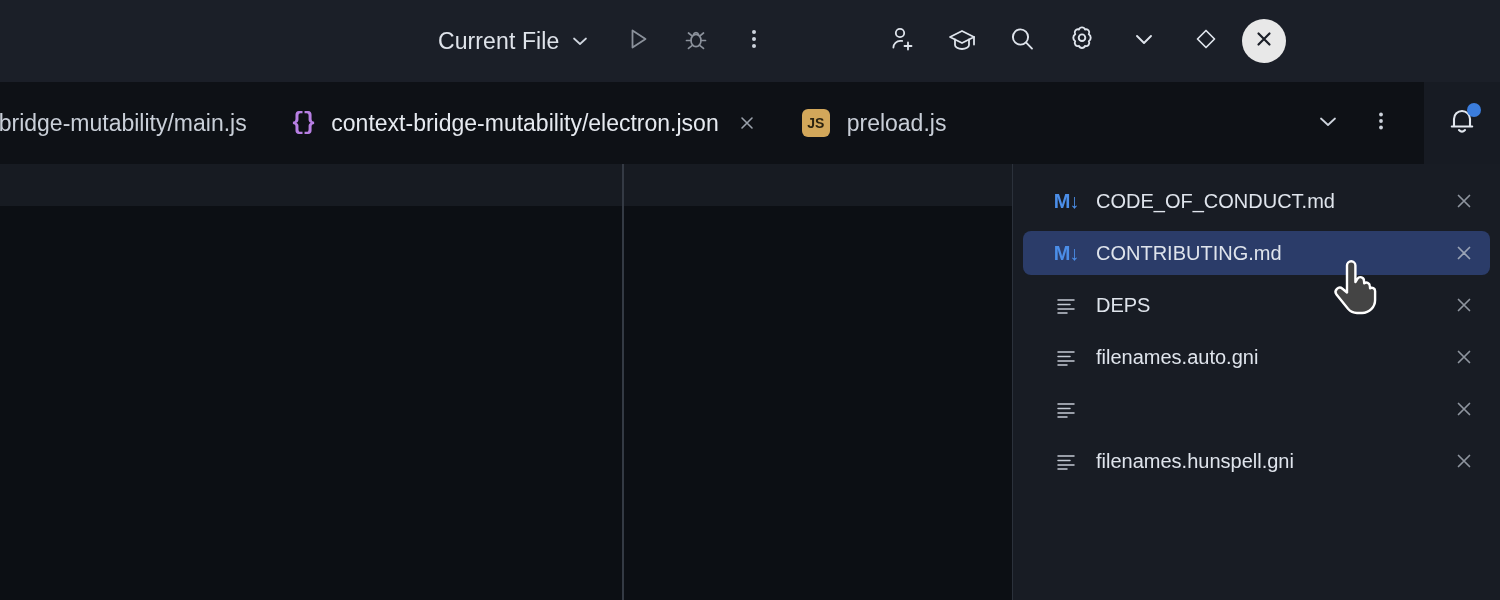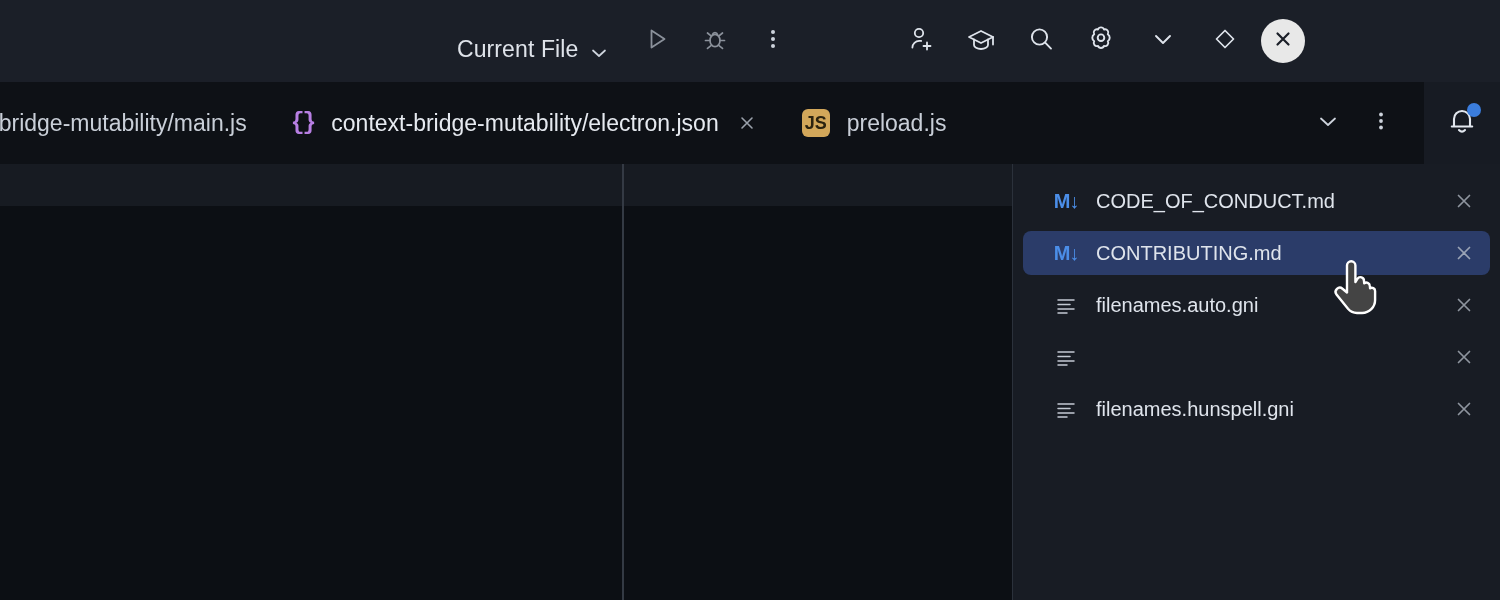--- a/index.html
+++ b/index.html
@@ -24,27 +24,26 @@
     width: 1500px;
     height: 82px;
     background: #1b1f28;
     display: flex;
     align-items: center;
   }
   .tb-spacer-left { width: 432px; height: 1px; flex: none; }
 
   .runconfig {
     display: flex;
-    align-items: flex-end;
+    align-items: center;
     gap: 11px;
     height: 44px;
     padding: 0 6px;
     border-radius: 6px;
     cursor: pointer;
-    margin-left: 19px;
   }
   .runconfig-label {
     font-size: 23px;
     color: #dfe3ea;
     letter-spacing: .1px;
     white-space: nowrap;
   }
   .chev {
     width: 20px; height: 20px;
     flex: none;
@@ -118,21 +117,21 @@
     color: #b77fe3;
     font-family: "Liberation Mono", monospace;
     font-weight: bold;
     letter-spacing: -2px;
   }
   .js-badge {
     width: 28px; height: 28px;
     border-radius: 6px;
     background: #d2a75a;
     color: #2b2310;
-    font-size: 18px;
+    font-size: 14px;
     font-weight: bold;
     display: flex;
     align-items: center;
     justify-content: center;
     font-family: "Liberation Sans", sans-serif;
   }
   .tab-close {
     width: 22px; height: 22px;
     display: flex; align-items: center; justify-content: center;
     cursor: pointer;
@@ -479,20 +478,33 @@
         <span class="md-icon">M↓</span>
       </span>
       <span class="file-name">CONTRIBUTING.md</span>
       <span class="file-close">
         <svg width="22" height="22" viewBox="0 0 22 22" fill="none" stroke="#9aa3b5" stroke-width="1.7" stroke-linecap="round">
             <path d="M5.5 5.5 L16.5 16.5 M16.5 5.5 L5.5 16.5"></path>
           </svg>
       </span>
     </div>
 
+    <div class="filerow">
+      <span class="file-icon">
+        <svg width="24" height="24" viewBox="0 0 24 24" fill="none" stroke="#c3c9d3" stroke-width="1.5" stroke-linecap="round">
+            <path d="M4 7 H20 M4 11.5 H16 M4 16 H20 M4 20 H13"></path>
+          </svg>
+      </span>
+      <span class="file-name">DEPS</span>
+      <span class="file-close">
+        <svg width="22" height="22" viewBox="0 0 22 22" fill="none" stroke="#8e949e" stroke-width="1.7" stroke-linecap="round">
+            <path d="M5.5 5.5 L16.5 16.5 M16.5 5.5 L5.5 16.5"></path>
+          </svg>
+      </span>
+    </div>
 
 
 
     <div class="filerow">
       <span class="file-icon">
         <svg width="24" height="24" viewBox="0 0 24 24" fill="none" stroke="#c3c9d3" stroke-width="1.5" stroke-linecap="round">
             <path d="M4 7 H20 M4 11.5 H16 M4 16 H20 M4 20 H13"></path>
           </svg>
       </span>
       <span class="file-name">filenames.auto.gni</span>

